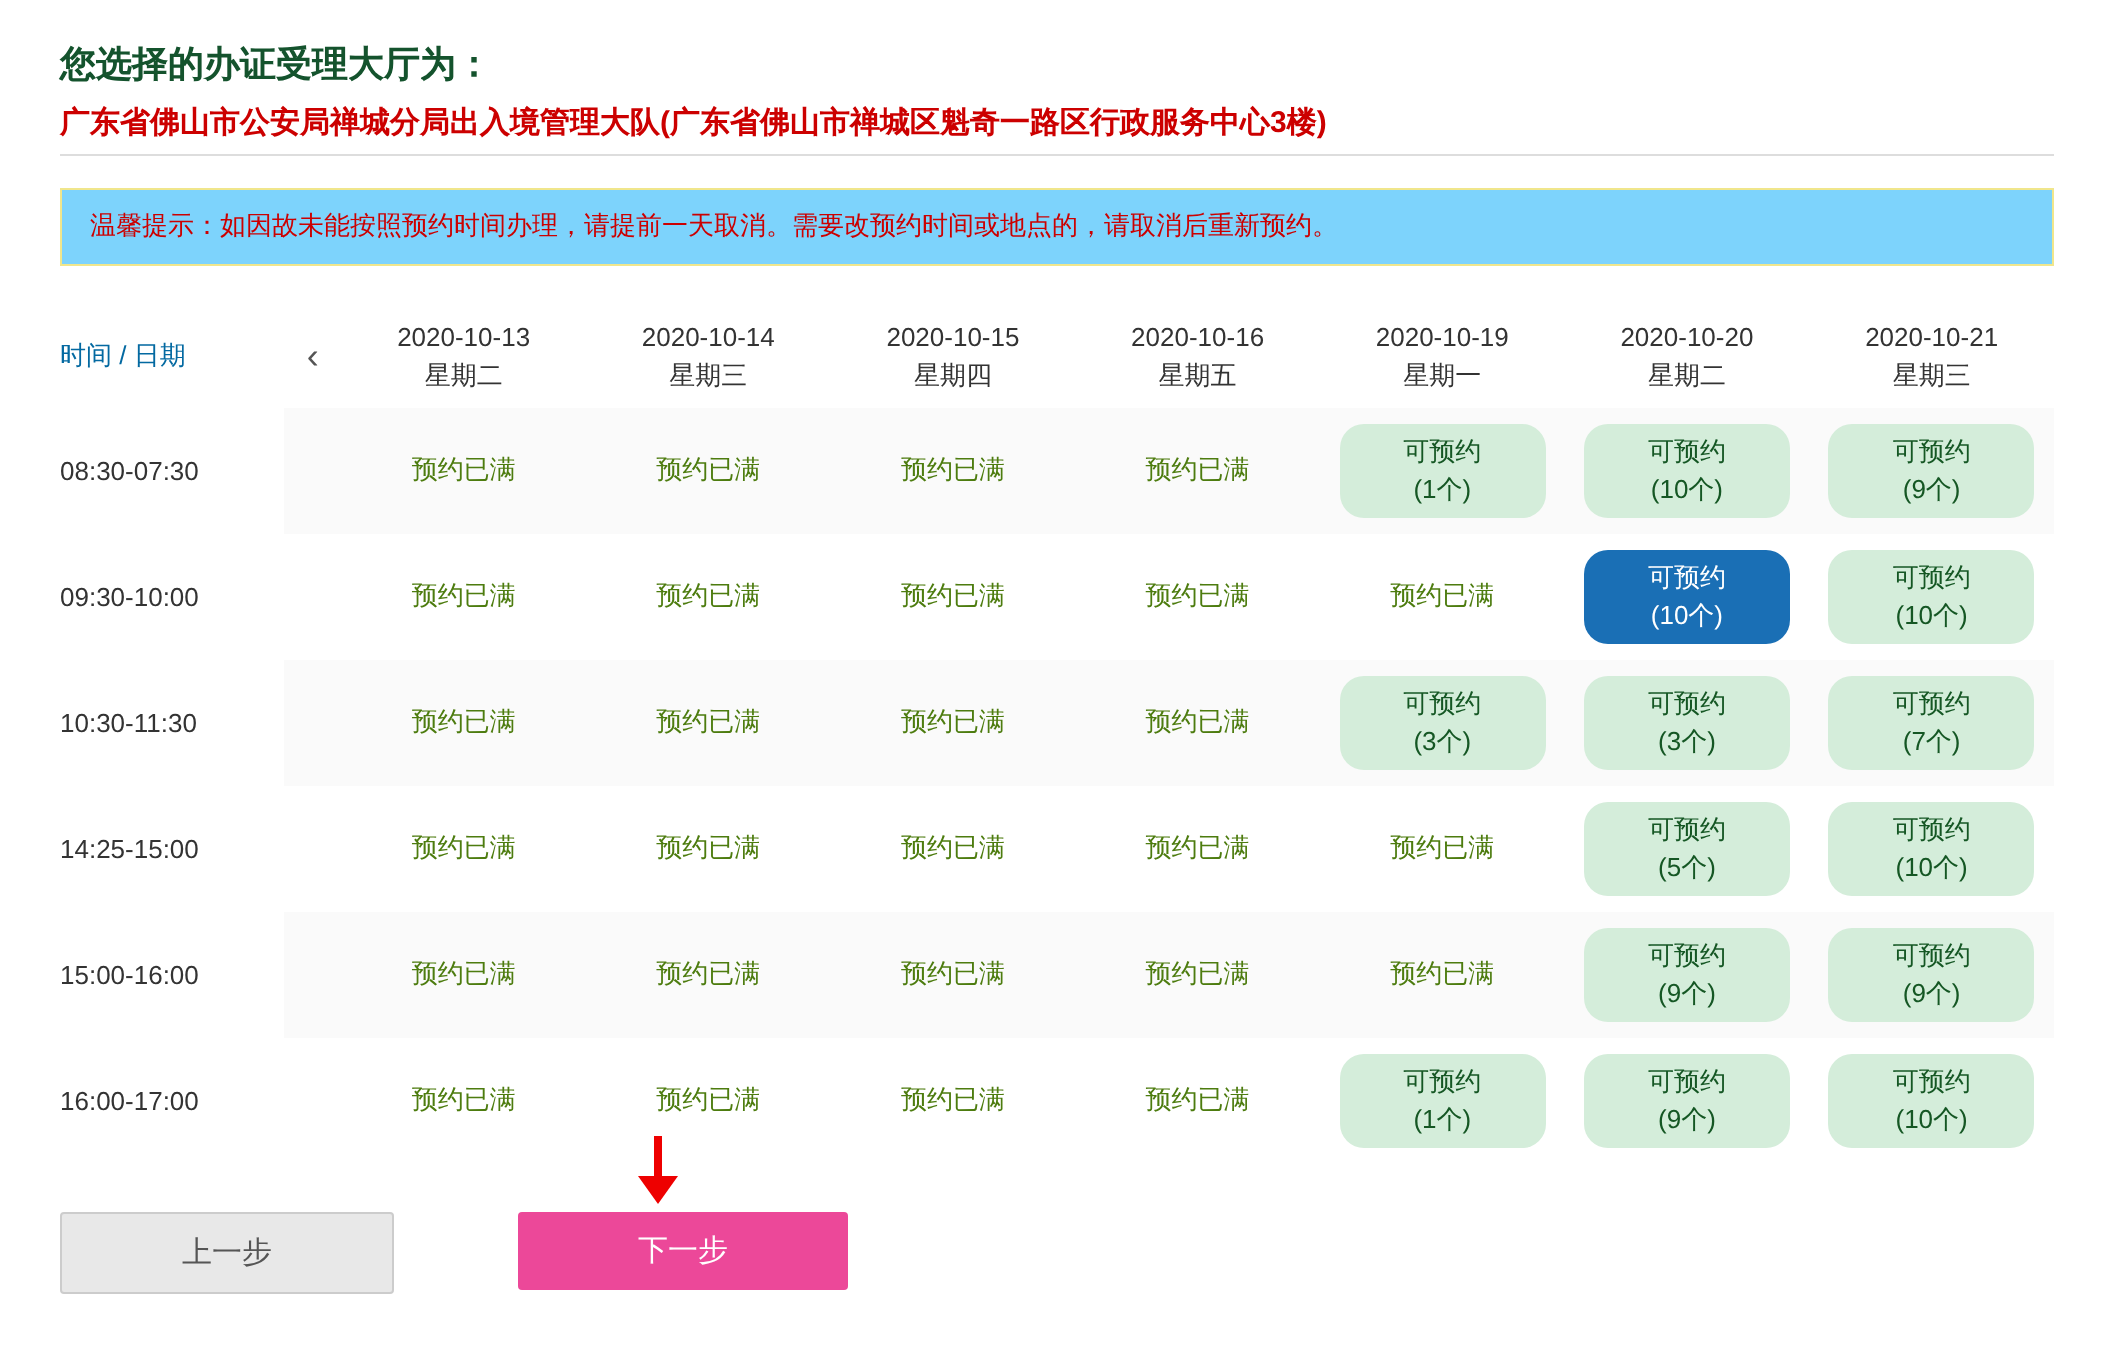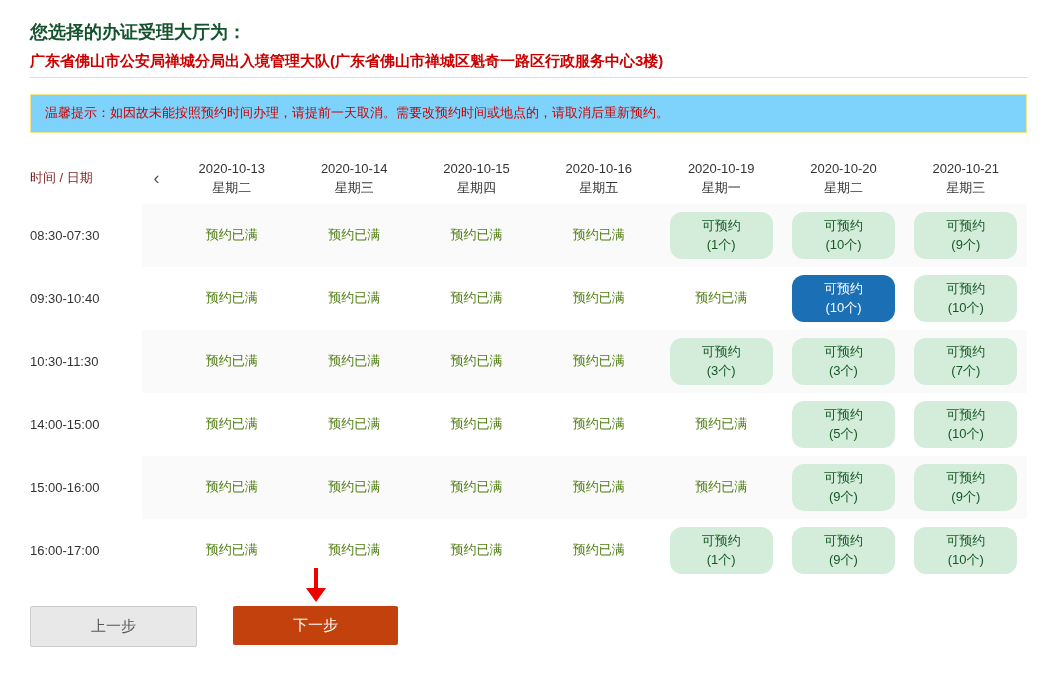--- a/index.html
+++ b/index.html
@@ -59,21 +59,21 @@
     }
     thead th.date-header {
       color: #333;
       font-weight: normal;
       line-height: 1.5;
     }
     thead th.time-header {
       text-align: left;
       padding-left: 0;
       font-size: 13px;
-      color: #7f1d1d;
+      color: #0369a1;
     }
     tbody tr td {
       border: none;
       padding: 8px 4px;
     }
     tbody tr td.time-cell {
       text-align: left;
       padding-left: 0;
       font-size: 13px;
       color: #333;
@@ -120,27 +120,28 @@
       padding: 10px 60px;
       font-size: 15px;
       cursor: pointer;
       border-radius: 2px;
     }
     .btn-next-wrapper {
       position: relative;
       display: inline-block;
     }
     .btn-next {
-      background: #c2410c;
+      background: #ec4899;
       color: #fff;
       border: none;
       padding: 10px 60px;
       font-size: 15px;
       cursor: pointer;
       border-radius: 2px;
+      margin-left: 26px;
     }
     .arrow-indicator {
       position: absolute;
       top: -38px;
       left: 50%;
       transform: translateX(-50%);
       display: flex;
       flex-direction: column;
       align-items: center;
     }
@@ -199,21 +200,21 @@
           <td></td>
           <td><span class="cell-full">预约已满</span></td>
           <td><span class="cell-full">预约已满</span></td>
           <td><span class="cell-full">预约已满</span></td>
           <td><span class="cell-full">预约已满</span></td>
           <td><div class="cell-available">可预约<br>(1个)</div></td>
           <td><div class="cell-available">可预约<br>(10个)</div></td>
           <td><div class="cell-available">可预约<br>(9个)</div></td>
         </tr>
         <tr class="data-row">
-          <td class="time-cell">09:30-10:40</td>
+          <td class="time-cell">09:30-10:00</td>
           <td></td>
           <td><span class="cell-full">预约已满</span></td>
           <td><span class="cell-full">预约已满</span></td>
           <td><span class="cell-full">预约已满</span></td>
           <td><span class="cell-full">预约已满</span></td>
           <td><span class="cell-full">预约已满</span></td>
           <td><div class="cell-available selected">可预约<br>(10个)</div></td>
           <td><div class="cell-available">可预约<br>(10个)</div></td>
         </tr>
         <tr class="data-row">
@@ -221,21 +222,21 @@
           <td></td>
           <td><span class="cell-full">预约已满</span></td>
           <td><span class="cell-full">预约已满</span></td>
           <td><span class="cell-full">预约已满</span></td>
           <td><span class="cell-full">预约已满</span></td>
           <td><div class="cell-available">可预约<br>(3个)</div></td>
           <td><div class="cell-available">可预约<br>(3个)</div></td>
           <td><div class="cell-available">可预约<br>(7个)</div></td>
         </tr>
         <tr class="data-row">
-          <td class="time-cell">14:00-15:00</td>
+          <td class="time-cell">14:25-15:00</td>
           <td></td>
           <td><span class="cell-full">预约已满</span></td>
           <td><span class="cell-full">预约已满</span></td>
           <td><span class="cell-full">预约已满</span></td>
           <td><span class="cell-full">预约已满</span></td>
           <td><span class="cell-full">预约已满</span></td>
           <td><div class="cell-available">可预约<br>(5个)</div></td>
           <td><div class="cell-available">可预约<br>(10个)</div></td>
         </tr>
         <tr class="data-row">

